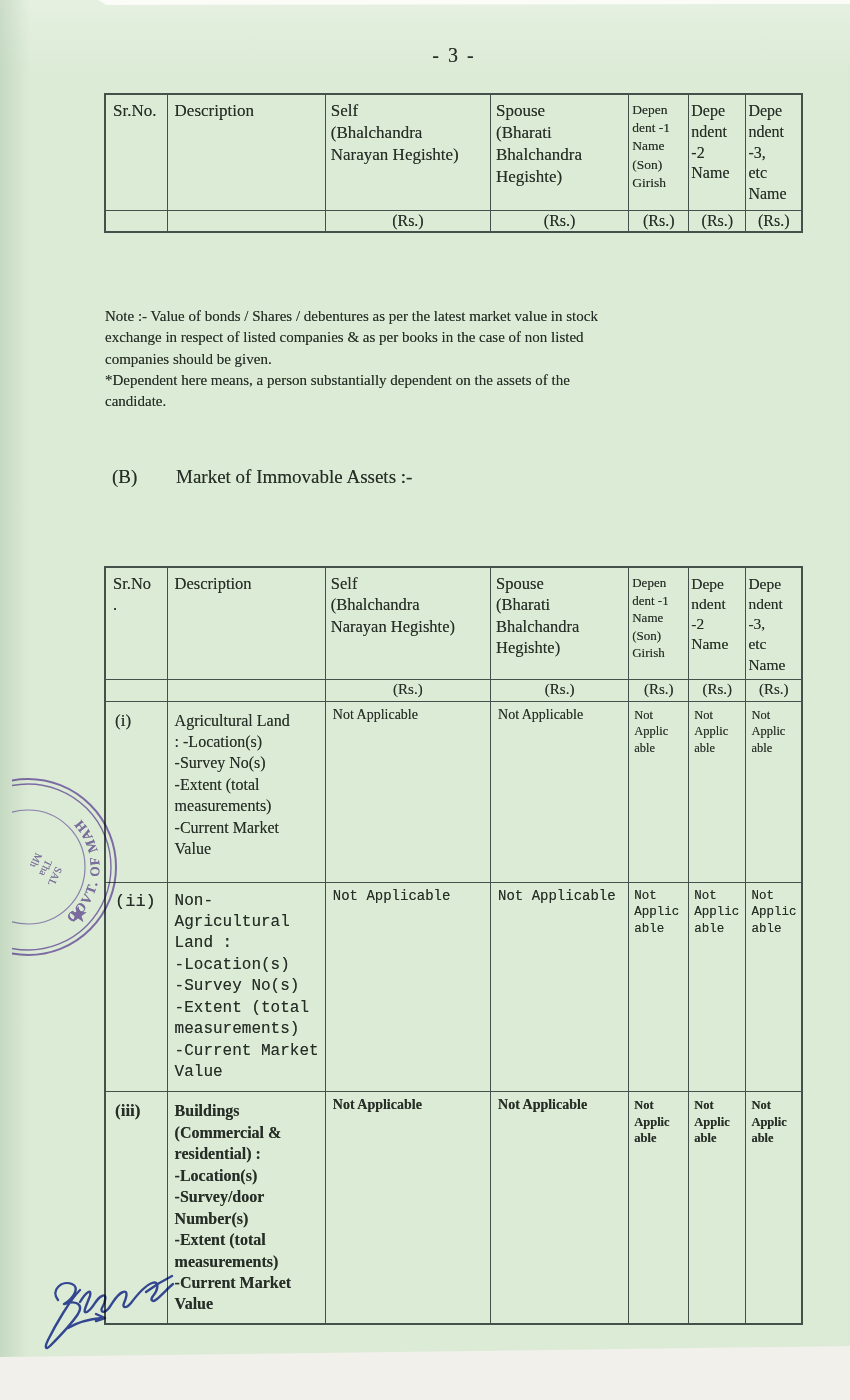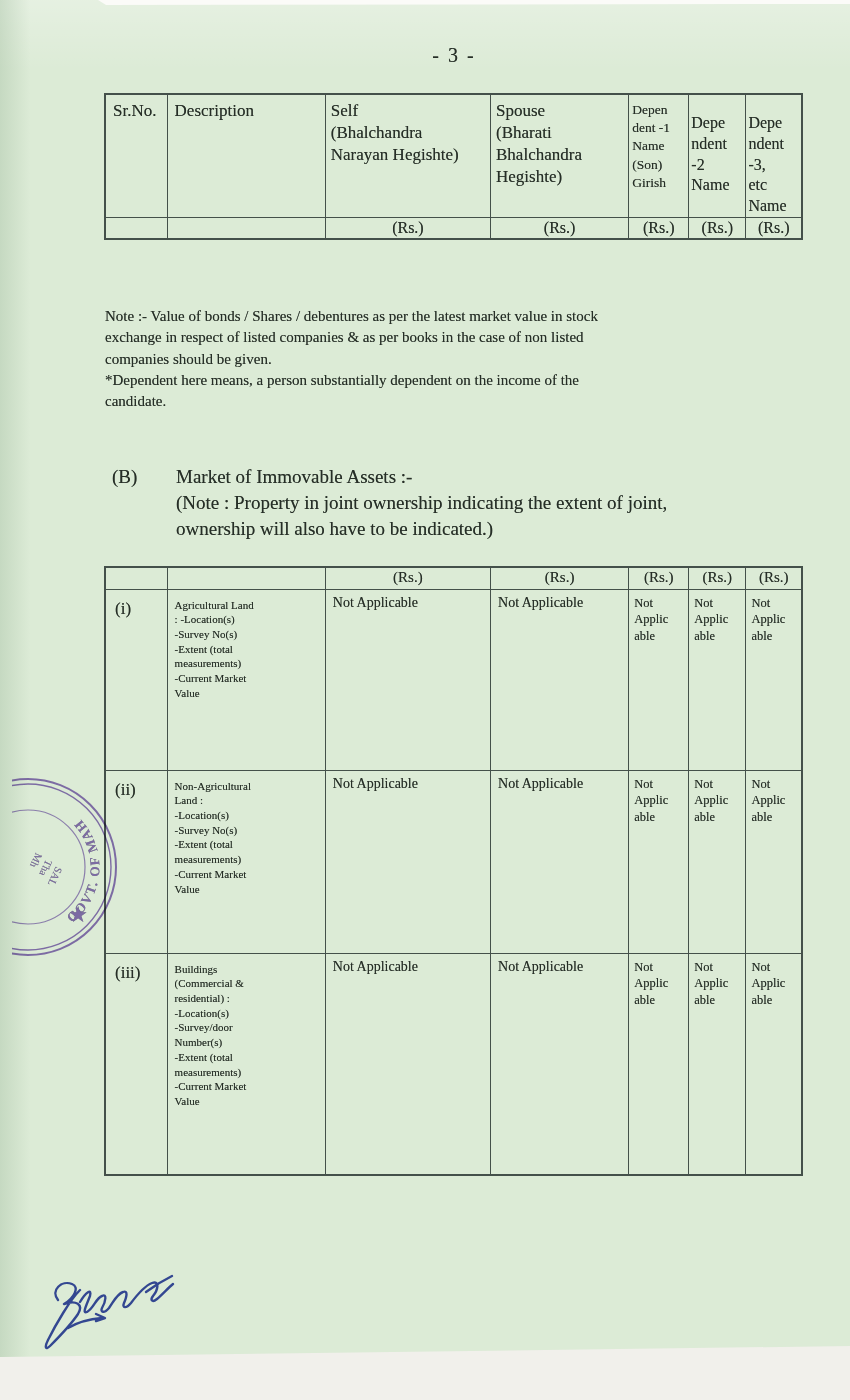--- a/index.html
+++ b/index.html
@@ -22,37 +22,37 @@
 
   table{position:absolute;left:104px;border-collapse:collapse;table-layout:fixed;width:699px;
     border:2px solid var(--line);}
   .t1{top:93px;}
   .t2{top:566px;}
   td{border:1px solid var(--line);vertical-align:top;padding:8px 5px;
     white-space:pre-line;line-height:1.3;font-size:17px;overflow:hidden;}
   tr.hdr td{padding-top:5px;}
   tr.hdr td.c-sr{text-align:left;padding-left:7px;}
   tr.hdr td.c-d1{font-size:13.5px;line-height:1.35;padding:6px 6px 0 3px;}
-  tr.hdr td.c-d2,tr.hdr td.c-d3{font-size:16px;line-height:1.3;padding:18px 2px 0 2px;}
+  tr.hdr td.c-d2,tr.hdr td.c-d3{font-size:16px;line-height:1.3;padding:6px 2px 0 2px;}
   .t2 tr.hdr td{font-size:16.5px;}
   .t2 tr.hdr td.c-d1{font-size:13px;}
   .t2 tr.hdr td.c-d2,.t2 tr.hdr td.c-d3{font-size:15.5px;}
   .t1 tr.hdr{height:116px;} .t2 tr.hdr{height:112px;}
   tr.units td{text-align:center;padding:1px 2px;font-size:16px;line-height:1.15;margin-top:9px;}
   .t2 tr.units td{font-size:15px;}
   .t1 tr.units{height:20px;} .t2 tr.units{height:22px;}
   td.c-sr{padding-left:9px;}
   td.c-desc{padding-left:7px;line-height:1.34;}
-  .t2 td.c-desc{font-size:11px;}
+  .t2 td.c-desc{font-size:16px;}
   .t1 tr.row td.c-self,.t1 tr.row td.c-spouse{text-align:center;font-size:16.5px;}
   .t2 tr.row td.c-self,.t2 tr.row td.c-spouse{text-align:left;font-size:14px;padding:4px 4px 0 7px;}
   .t1 tr.row td.c-d1,.t1 tr.row td.c-d2,.t1 tr.row td.c-d3{font-size:16px;padding:2px 2px 0 4px;line-height:1.28;}
   .t2 tr.row td.c-d1,.t2 tr.row td.c-d2,.t2 tr.row td.c-d3{font-size:12.5px;padding:5px 2px 0 5px;line-height:1.32;}
   .t1 tr.r0{height:66px;}
-  .t2 tr.r0{height:181px;} .t2 tr.r1{height:183px;} .t2 tr.r2{height:222px;}
+  .t2 tr.r0{height:181px;} .t2 tr.r1{height:183px;font-family:Liberation Mono, monospace;} .t2 tr.r2{height:222px;font-weight:bold;}
 
   .notes{position:absolute;left:105px;top:306px;width:692px;font-size:15px;line-height:1.42;}
   .note-block{white-space:pre-line;}
   .section-b{position:absolute;left:112px;top:464px;display:flex;font-size:19px;line-height:1.38;}
   .section-b .lbl{flex:0 0 64px;}
   .section-b .body div{white-space:pre-line;}
 
   .stamp{position:absolute;left:12px;top:770px;width:112px;height:192px;
     mix-blend-mode:multiply;opacity:.85;}
   .signature{position:absolute;left:10px;top:1262px;width:172px;height:100px;
@@ -112,44 +112,68 @@
           <td>(Rs.)</td>
           <td>(Rs.)</td>
         </tr>
       </tbody>
     </table>
 
     <div class="notes">
       <div class="note-block">Note :- Value of bonds / Shares / debentures as per the latest market value in stock
 exchange in respect of listed companies &amp; as per books in the case of non listed
 companies should be given.</div>
-      <div class="note-block">*Dependent here means, a person substantially dependent on the income of the
+      <div class="note-block">*Dependent here means, a person substantially dependent on the assets of the
 candidate.</div>
     </div>
 
     <div class="section-b">
       <div class="lbl">(B)</div>
       <div class="body">
         <div>Market of Immovable Assets :-</div>
-        <div>(Note : Property in joint ownership indicating the extent of joint,
-ownership will also have to be indicated.)</div>
       </div>
     </div>
 
     <table class="t2">
       <colgroup>
         <col style="width:62px">
           <col style="width:158px">
           <col style="width:165px">
         <col style="width:138px">
           <col style="width:60px">
           <col style="width:57px">
           <col style="width:56px">
       </colgroup>
       <tbody>
+        <tr class="hdr">
+          <td class="c-sr">Sr.No
+.</td>
+          <td class="c-desc">Description</td>
+          <td class="c-self">Self
+(Bhalchandra
+Narayan Hegishte)</td>
+          <td class="c-spouse">Spouse
+(Bharati
+Bhalchandra
+Hegishte)</td>
+          <td class="c-d1">Depen
+dent -1
+Name
+(Son)
+Girish</td>
+          <td class="c-d2">Depe
+ndent
+-2
+Name</td>
+          <td class="c-d3">Depe
+ndent
+-3,
+etc
+Name</td>
+        </tr>
         <tr class="units">
           <td></td>
           <td></td>
           <td>(Rs.)</td>
           <td>(Rs.)</td>
           <td>(Rs.)</td>
           <td>(Rs.)</td>
           <td>(Rs.)</td>
         </tr>
         <tr class="row r0">

